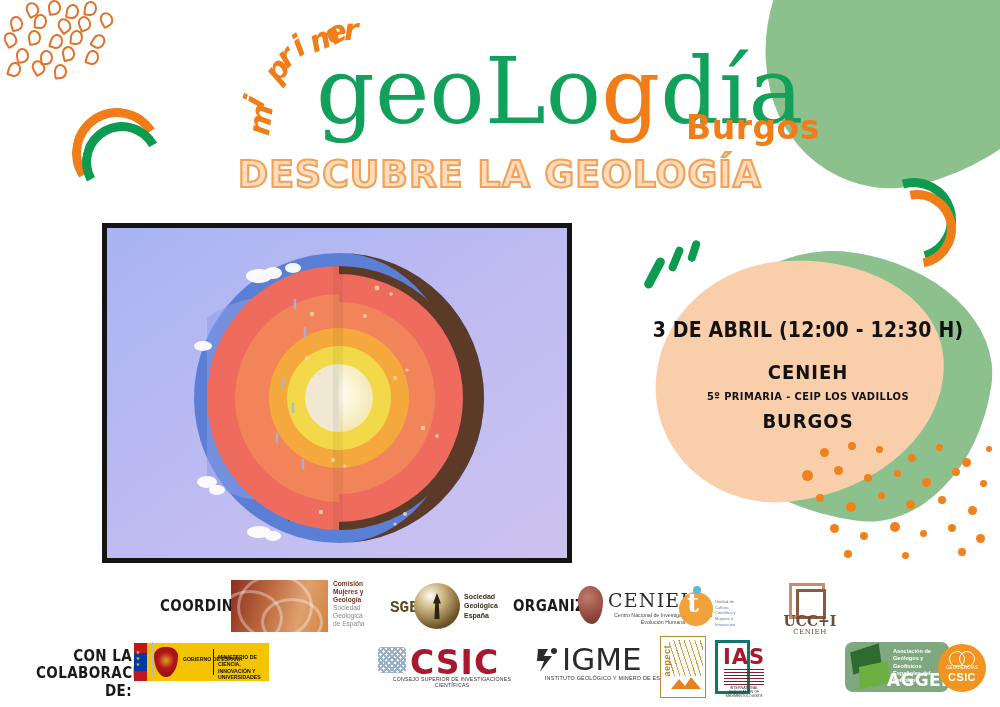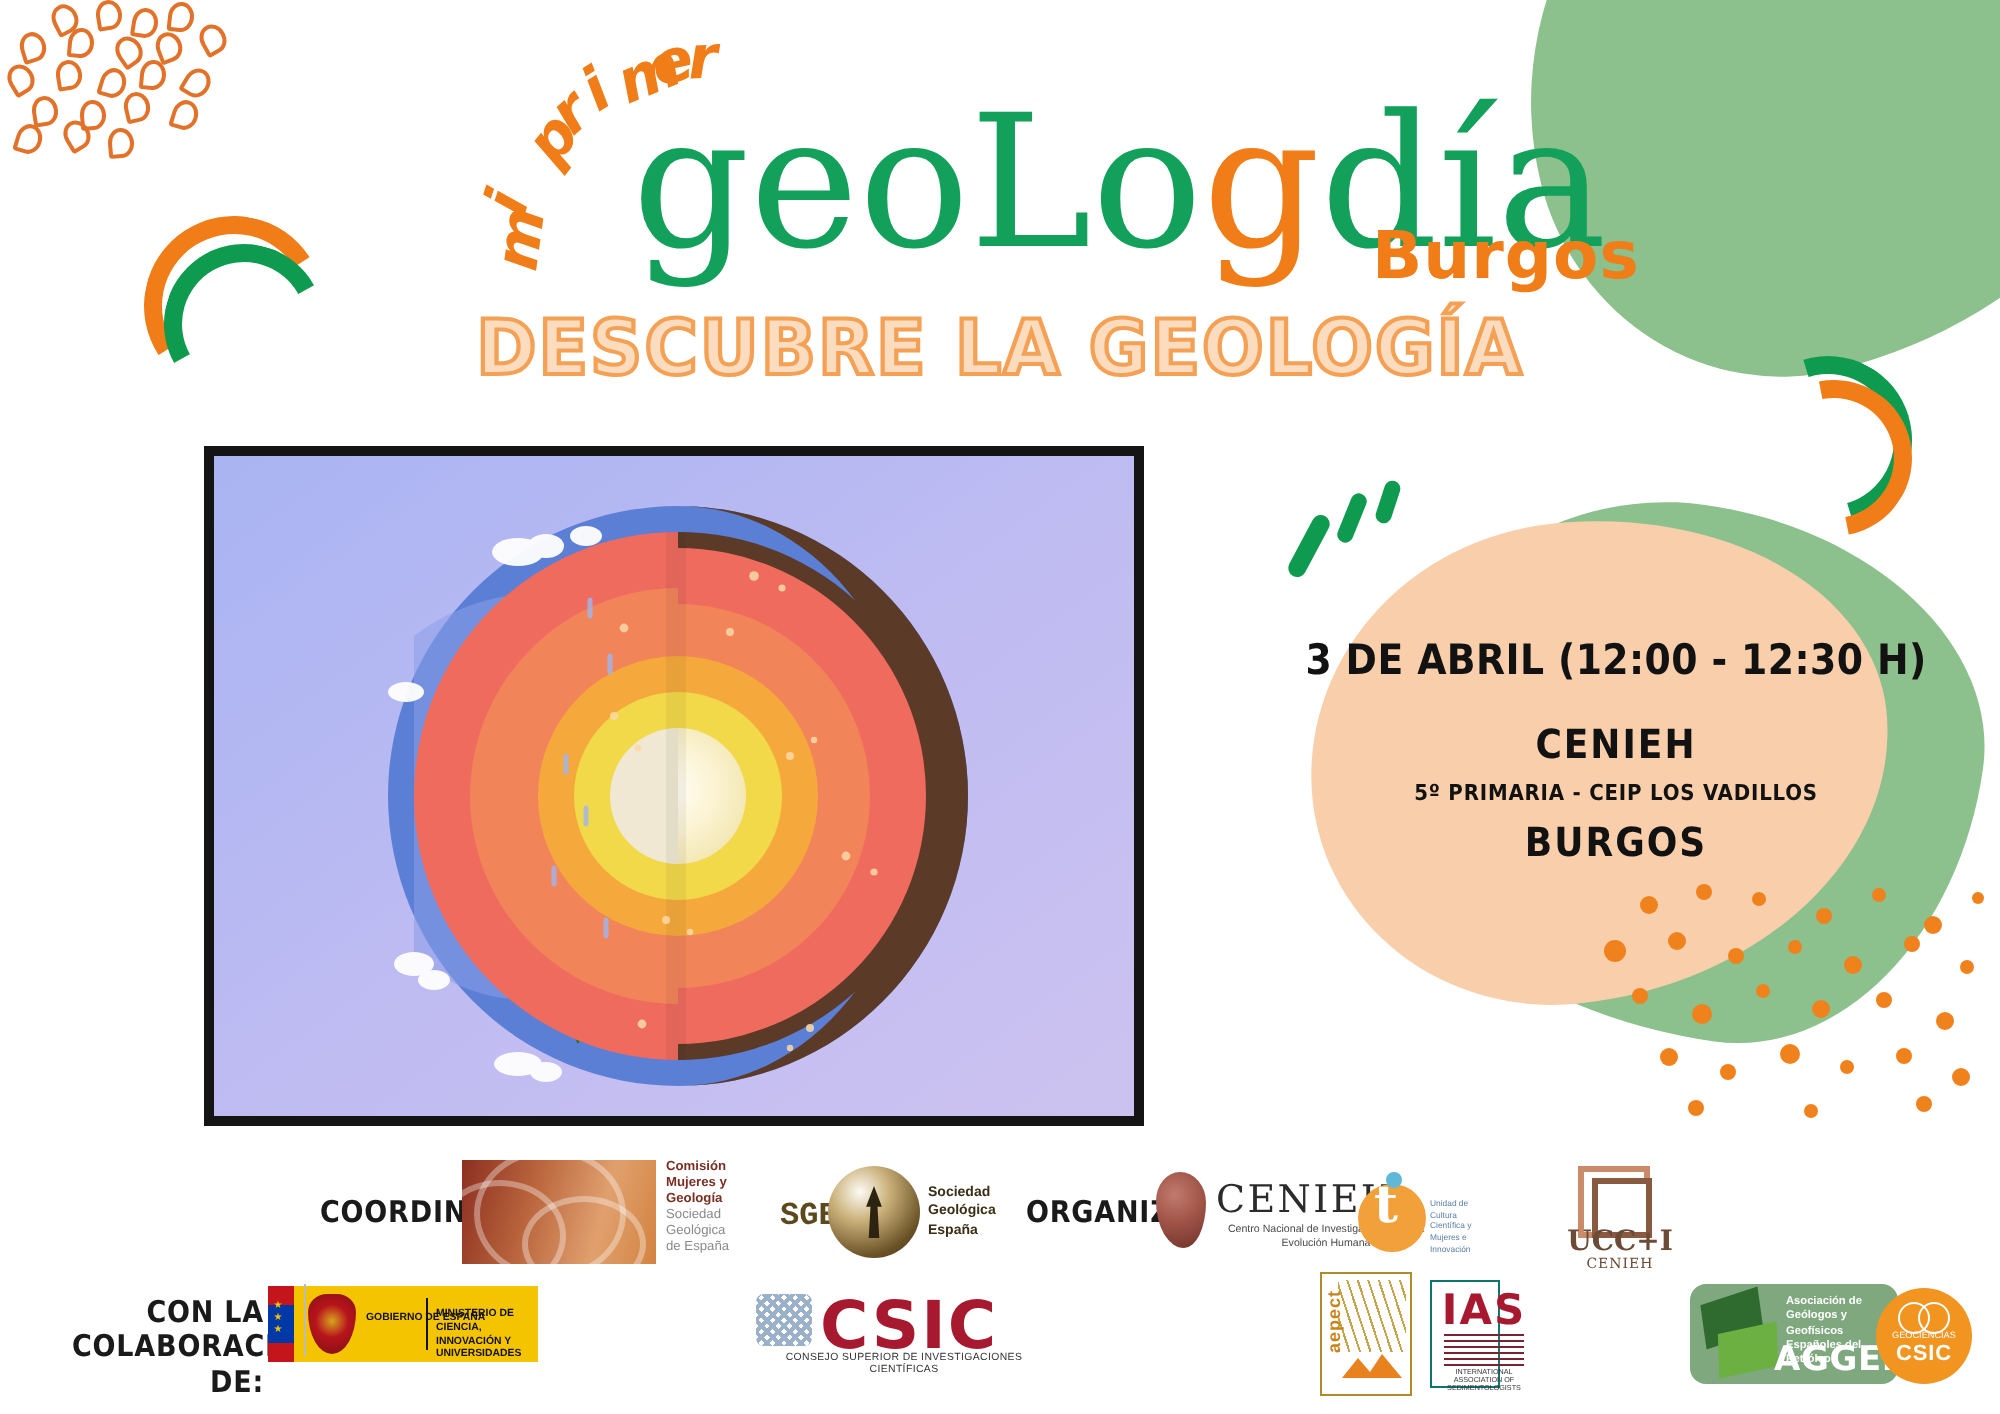--- a/index.html
+++ b/index.html
@@ -306,21 +306,21 @@
   
   .logo-aepect { top: 636px; left: 660px; width: 46px; height: 62px; border: 1px solid #b08b2a; background: #fff; overflow:hidden; }
   .aepect-word { position: absolute; left: 1px; top: 8px;
     font-family:"Liberation Sans",sans-serif; font-weight: bold; font-size: 9px; color: #C8841A;
     writing-mode: vertical-rl; transform: rotate(180deg); letter-spacing: .5px; }
   .aepect-fan { position:absolute; right: 2px; top: 3px; width: 34px; height: 36px;
     background: repeating-linear-gradient(72deg, #c9a34a 0 1px, transparent 1px 5px); }
   .aepect-hill { position:absolute; right: 4px; bottom: 8px; width: 30px; height: 14px; }
 
   
-  .logo-ias { top: 640px; left: 715px; width: 35px; height: 54px; border: 1px solid #0f766e; background:#fff; }
+  .logo-ias { top: 640px; left: 715px; width: 35px; height: 54px; border: 3px solid #0f766e; background:#fff; }
   .ias-word { position:absolute; left:0; top:2px; width: 52px; text-align:center;
     font-family:"DejaVu Sans","Liberation Sans",sans-serif; font-weight: bold; font-size: 21px; color: #A6192E; letter-spacing: 1px; }
   .ias-lines { position:absolute; left: 6px; top: 26px; width: 40px; height: 16px;
     background: repeating-linear-gradient(0deg,#7b2230 0 1px, transparent 1px 3px); }
   .ias-sub { position:absolute; left:0; top: 43px; width: 52px; text-align:center;
     font-family:"Liberation Sans",sans-serif; font-size: 3.6px; color:#333; }
 
   
   .logo-repsol { top: 640px; left: 775px; width: 66px; height: 52px; }
   .rep-sun { position:absolute; left: 12px; top: 0; width: 40px; height: 26px;
@@ -631,20 +631,28 @@
   </div>
 
 
   <div class="logo logo-csic">
     <div class="csic-mark"></div>
     <div class="csic-word">CSIC</div>
     <div class="csic-sub">CONSEJO SUPERIOR DE INVESTIGACIONES CIENTÍFICAS</div>
   </div>
   <div class="csic-div"></div>
 
+  <div class="logo logo-igme">
+    <svg class="igme-mark" viewBox="0 0 26 28">
+      <path d="M4 3 L14 3 L10 10 L18 10 L6 26 L10 15 L3 15 Z" fill="#2b2b2b"></path>
+      <circle cx="20" cy="5" r="3" fill="#2b2b2b"></circle>
+    </svg>
+    <div class="igme-word">IGME</div>
+    <div class="igme-sub">INSTITUTO GEOLÓGICO Y MINERO DE ESPAÑA</div>
+  </div>
 
   <div class="logo logo-aepect">
     <div class="aepect-fan"></div>
     <svg class="aepect-hill" viewBox="0 0 30 14">
       <path d="M0 14 L8 4 L14 11 L20 2 L30 14 Z" fill="#E8821E"></path>
     </svg>
     <div class="aepect-word">aepect</div>
   </div>
 
   <div class="logo logo-ias">

